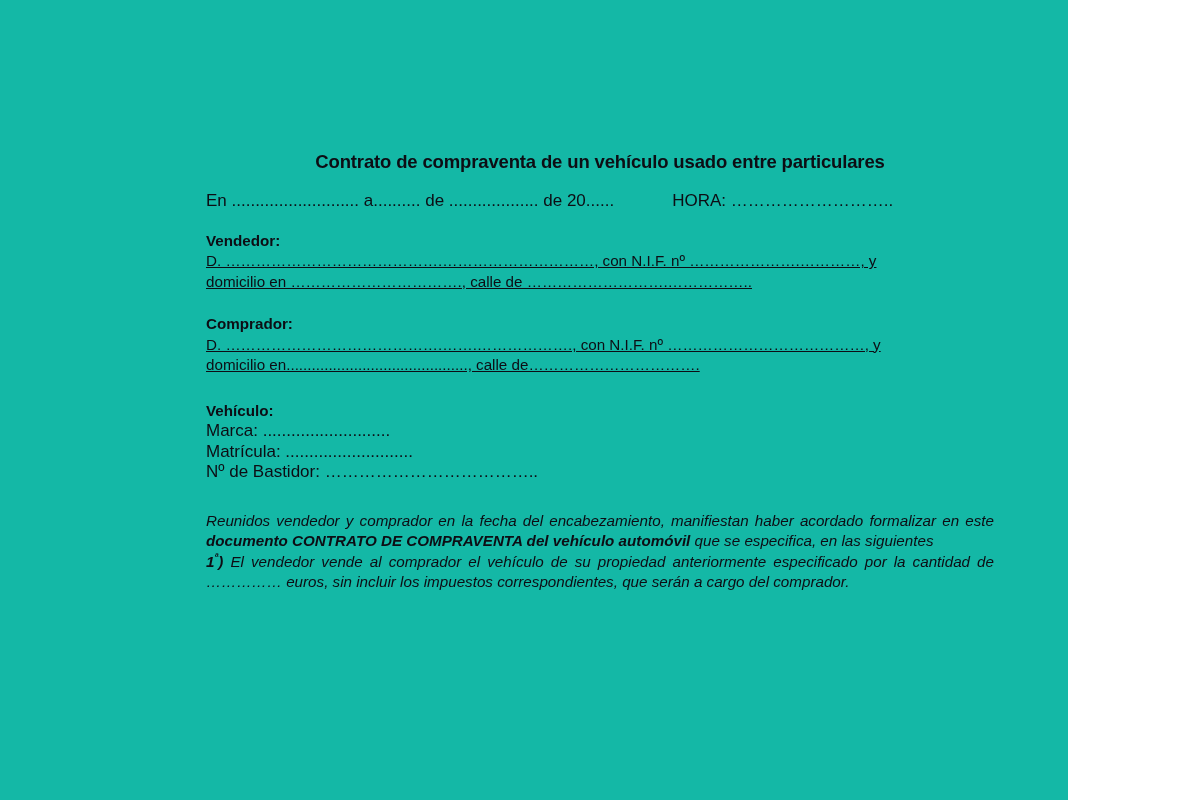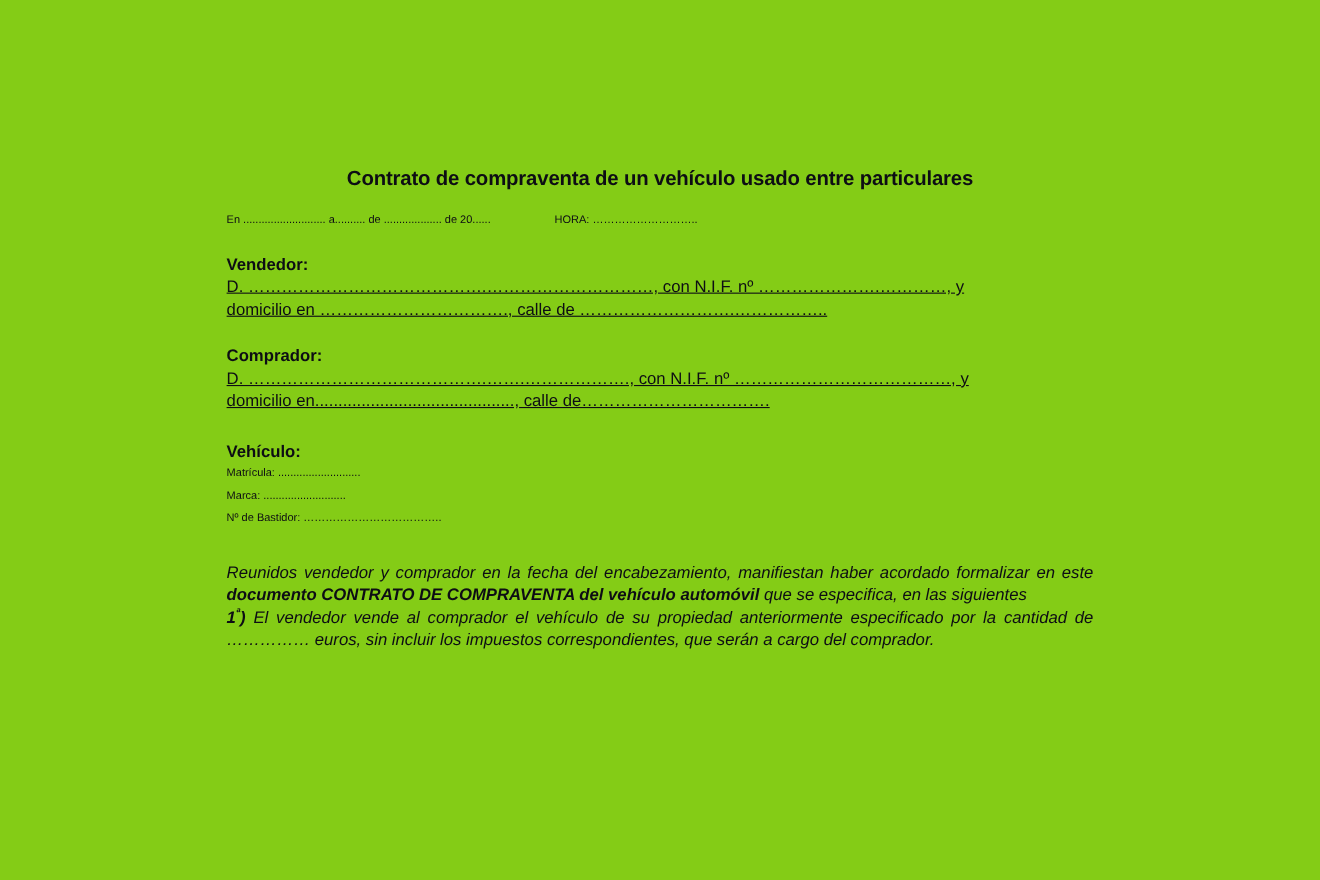--- a/index.html
+++ b/index.html
@@ -12,23 +12,23 @@
     width: 1200px;
     height: 800px;
     overflow: hidden;
     font-family: "Liberation Sans", sans-serif;
     color: #0d0d14;
     -webkit-font-smoothing: antialiased;
   }
 
   .page {
     position: relative;
-    width: 1200px;
+    width: 1068px;
     height: 800px;
-    background: #84cc16;
+    background: #14b8a6;
   }
 
   
   .doc {
     position: absolute;
     left: 206px;
     top: 150px;
     width: 788px;
   }
 
@@ -36,21 +36,21 @@
     font-size: 18.5px;
     font-weight: bold;
     text-align: center;
     letter-spacing: -0.15px;
     line-height: 1.25;
     margin: 0 0 18px 0;
     white-space: nowrap;
   }
 
   .line {
-    font-size: 10px;
+    font-size: 17px;
     line-height: 20.5px;
     margin: 0;
     white-space: pre;
   }
 
   .line-wrap {
     font-size: 15.2px;
     line-height: 20.5px;
     margin: 0;
     text-decoration: underline;
@@ -112,22 +112,22 @@
 
     <div class="gap-lg"></div>
 
     <div class="section-head">Comprador:</div>
     <div class="line-wrap">D.  …………………………………….…….……………….,  con  N.I.F.  nº  …………………………………,  y</div>
     <div class="line-wrap">domicilio en..........................................., calle de…………………………….</div>
 
     <div class="gap-xl"></div>
 
     <div class="section-head">Vehículo:</div>
+    <div class="line">Marca: ...........................</div>
     <div class="line">Matrícula: ...........................</div>
-    <div class="line">Marca: ...........................</div>
     <div class="line">Nº de Bastidor: ………………………………..</div>
 
     <div class="gap-xxl"></div>
 
     <p class="para"><span>Reunidos vendedor y comprador en la fecha del encabezamiento, manifiestan haber acordado formalizar en este </span><b>documento CONTRATO DE COMPRAVENTA del vehículo automóvil</b><span> que se especifica, en las siguientes</span></p>
 
 
     <p class="para"><b><span>1</span><sup>ª</sup><span>)</span></b><span> El vendedor vende al comprador el vehículo de su propiedad anteriormente especificado por la cantidad de …………… euros, sin incluir los impuestos correspondientes, que serán a cargo del comprador.</span></p>
 
   </div>

